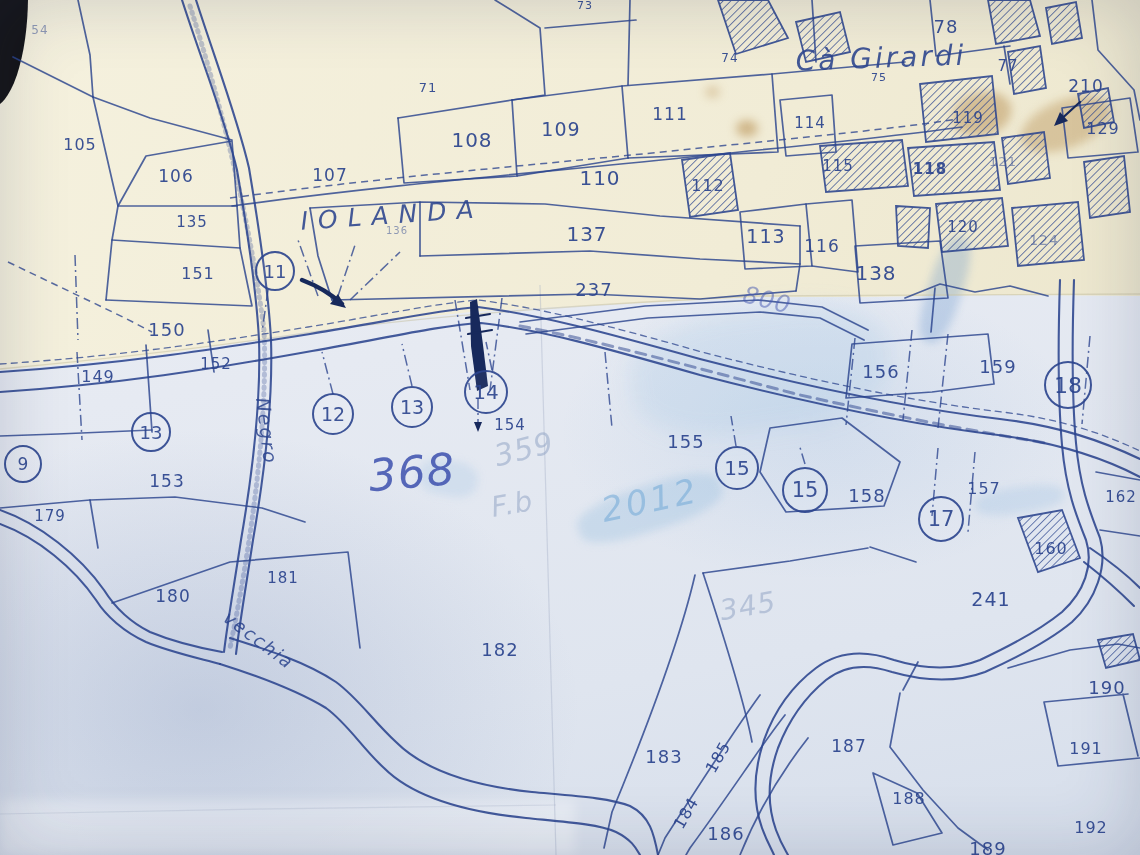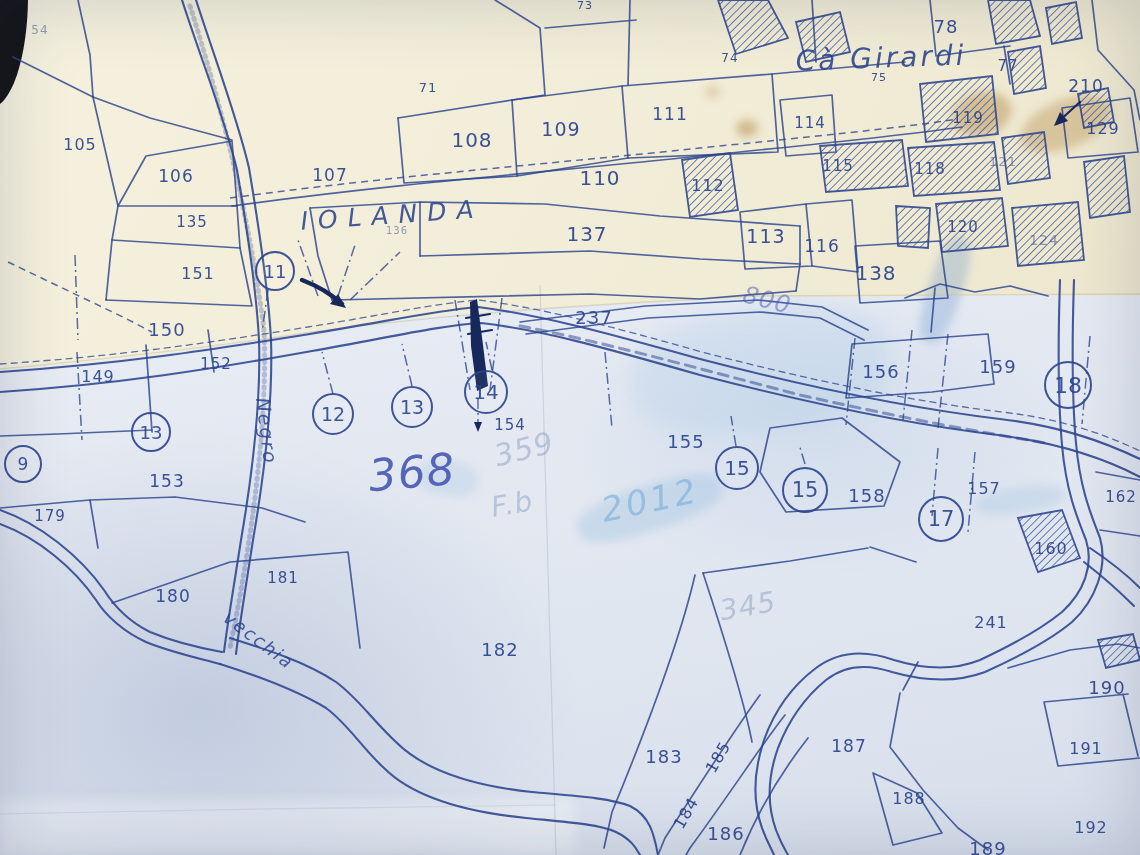--- a/index.html
+++ b/index.html
@@ -239,28 +239,28 @@
       <div class="lbl printed" style="left: 176px; top: 176px; font-size: 17px; --r: 0deg;">106</div>
       <div class="lbl printed" style="left: 192px; top: 222px; font-size: 15px; --r: 0deg;">135</div>
       <div class="lbl printed" style="left: 198px; top: 273px; font-size: 16px; --r: 0deg;">151</div>
       <div class="lbl printed" style="left: 330px; top: 175px; font-size: 17px; --r: 0deg;">107</div>
       <div class="lbl printed" style="left: 428px; top: 87px; font-size: 13px; --r: 0deg;">71</div>
       <div class="lbl printed" style="left: 472px; top: 140px; font-size: 20px; --r: 0deg;">108</div>
       <div class="lbl printed" style="left: 561px; top: 129px; font-size: 19px; text-align: center; --r: 0deg;">109</div>
       <div class="lbl printed" style="left: 600px; top: 178px; font-size: 20px; --r: 0deg;">110</div>
       <div class="lbl printed" style="left: 670px; top: 114px; font-size: 17px; --r: 0deg;">111</div>
       <div class="lbl printed" style="left: 587px; top: 234px; font-size: 20px; --r: 0deg;">137</div>
-      <div class="lbl printed" style="left: 594px; top: 289px; font-size: 18px; margin-top: 28px; --r: 0deg;">237</div>
+      <div class="lbl printed" style="left: 594px; top: 289px; font-size: 18px; --r: 0deg;">237</div>
       <div class="lbl printed" style="left: 708px; top: 185px; font-size: 16px; --r: 0deg;">112</div>
       <div class="lbl printed" style="left: 766px; top: 236px; font-size: 19px; --r: 0deg;">113</div>
       <div class="lbl printed" style="left: 822px; top: 246px; font-size: 17px; --r: 0deg;">116</div>
       <div class="lbl printed" style="left: 876px; top: 273px; font-size: 20px; --r: 0deg;">138</div>
       <div class="lbl printed" style="left: 810px; top: 123px; font-size: 15px; --r: 0deg;">114</div>
       <div class="lbl printed" style="left: 838px; top: 166px; font-size: 15px; --r: 0deg;">115</div>
-      <div class="lbl printed" style="left: 930px; top: 169px; font-size: 15px; --r: 0deg;">118</div>
+      <div class="lbl printed" style="left: 930px; top: 169px; font-size: 15px; font-weight: bold; --r: 0deg;">118</div>
       <div class="lbl printed" style="left: 968px; top: 118px; font-size: 15px; --r: 0deg;">119</div>
       <div class="lbl printed" style="left: 963px; top: 227px; font-size: 15px; --r: 0deg;">120</div>
       <div class="lbl printed faint" style="left: 1003px; top: 161px; font-size: 13px; --r: 0deg;">121</div>
       <div class="lbl printed faint" style="left: 1044px; top: 240px; font-size: 14px; --r: 0deg;">124</div>
       <div class="lbl printed" style="left: 1103px; top: 128px; font-size: 16px; --r: 0deg;">129</div>
       <div class="lbl printed" style="left: 1086px; top: 86px; font-size: 17px; --r: 0deg;">210</div>
       <div class="lbl printed" style="left: 946px; top: 26px; font-size: 18px; --r: 0deg;">78</div>
       <div class="lbl printed" style="left: 1008px; top: 66px; font-size: 15px; --r: 0deg;">77</div>
       <div class="lbl printed" style="left: 879px; top: 77px; font-size: 11px; --r: 0deg;">75</div>
       <div class="lbl printed" style="left: 585px; top: 5px; font-size: 11px; --r: 0deg;">73</div>
@@ -285,21 +285,21 @@
       <div class="lbl printed" style="left: 664px; top: 756px; font-size: 18px; --r: 0deg;">183</div>
       <div class="lbl printed" style="left: 686px; top: 813px; font-size: 16px; --r: -60deg;">184</div>
       <div class="lbl printed" style="left: 718px; top: 757px; font-size: 16px; --r: -60deg;">185</div>
       <div class="lbl printed" style="left: 726px; top: 833px; font-size: 18px; --r: 0deg;">186</div>
       <div class="lbl printed" style="left: 849px; top: 746px; font-size: 17px; --r: 0deg;">187</div>
       <div class="lbl printed" style="left: 909px; top: 798px; font-size: 16px; --r: 0deg;">188</div>
       <div class="lbl printed" style="left: 988px; top: 848px; font-size: 18px; --r: 0deg;">189</div>
       <div class="lbl printed" style="left: 1107px; top: 687px; font-size: 18px; --r: 0deg;">190</div>
       <div class="lbl printed" style="left: 1086px; top: 748px; font-size: 16px; --r: 0deg;">191</div>
       <div class="lbl printed" style="left: 1091px; top: 827px; font-size: 16px; --r: 0deg;">192</div>
-      <div class="lbl printed" style="left: 991px; top: 622px; font-size: 16px; --r: 0deg;">241</div>
+      <div class="lbl printed" style="left: 991px; top: 599px; font-size: 19px; --r: 0deg;">241</div>
       <div class="lbl place" style="left: 881px; top: 58px; font-size: 28px; --r: -2deg;">Cà Girardi</div>
       <div class="lbl place iolanda" style="left: 392px; top: 215px; font-size: 25px; --r: -4deg;">IOLANDA</div>
       <div class="lbl place road" style="left: 267px; top: 431px; font-size: 19px; --r: 83deg;">Negro</div>
       <div class="lbl place road" style="left: 259px; top: 640px; font-size: 18px; --r: 37deg;">vecchia</div>
       <div class="lbl pen" style="left: 412px; top: 472px; font-size: 44px; --r: -5deg;">368</div>
       <div class="lbl pencil" style="left: 524px; top: 449px; font-size: 30px; --r: -14deg;">359</div>
       <div class="lbl pencil" style="left: 512px; top: 504px; font-size: 28px; --r: -10deg;">F.b</div>
       <div class="lbl crayon" style="left: 650px; top: 500px; font-size: 34px; --r: -12deg;">2012</div>
       <div class="lbl pen faint" style="left: 767px; top: 300px; font-size: 24px; --r: 14deg;">800</div>
       <div class="lbl pencil" style="left: 748px; top: 606px; font-size: 28px; --r: -10deg;">345</div>

